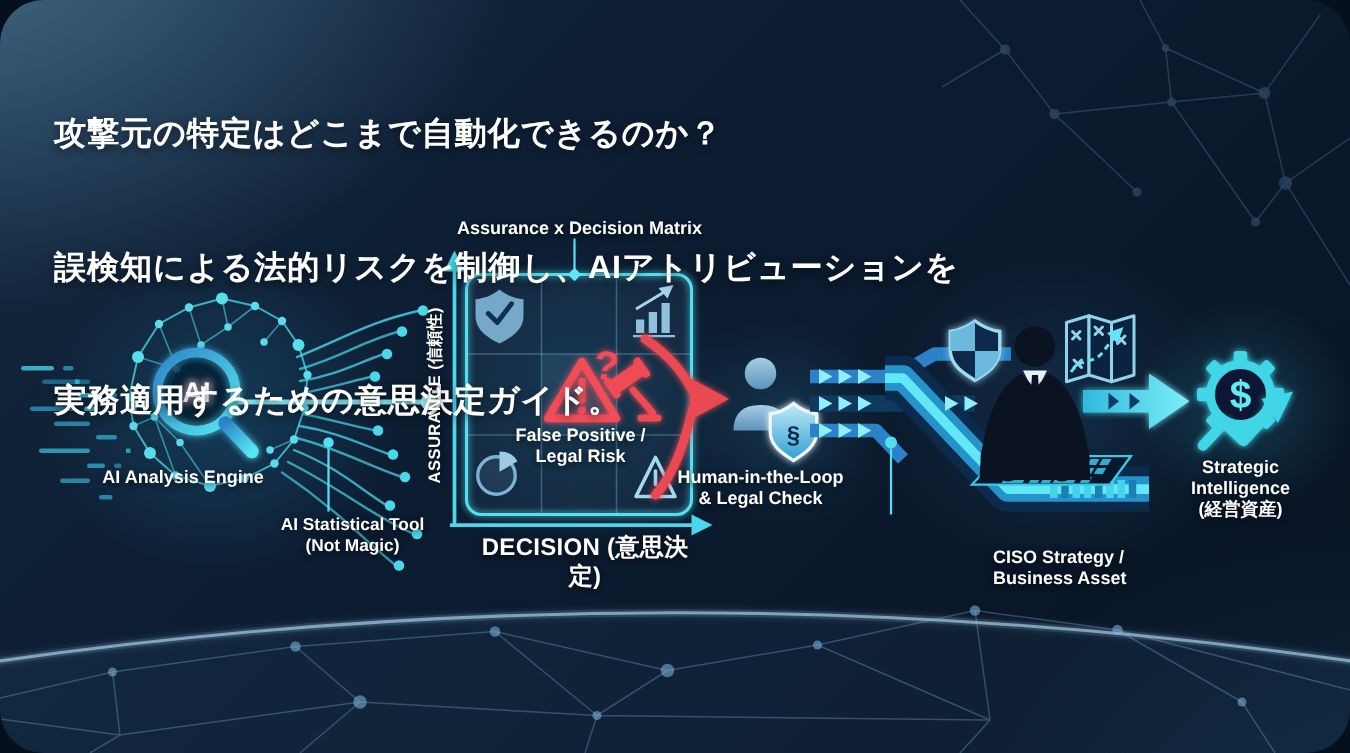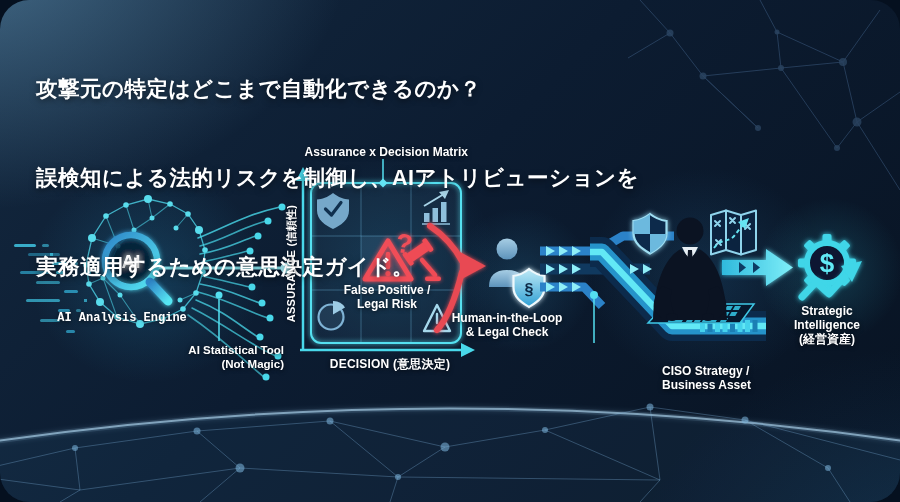--- a/index.html
+++ b/index.html
@@ -21,25 +21,25 @@
   svg.diagram{position:absolute;left:0;top:0;}
   svg text{font-family:"Liberation Sans","DejaVu Sans",sans-serif;font-weight:bold;}
   .headline{
     position:absolute;left:36px;top:16px;color:#ffffff;font-size:21.5px;font-weight:700;
     line-height:1.38;letter-spacing:.5px;text-shadow:0 2px 6px rgba(0,0,0,.55);white-space:pre;
   }
   .lbl{
     position:absolute;color:#ffffff;font-weight:700;text-align:center;white-space:pre-line;
     line-height:1.18;text-shadow:0 1px 4px rgba(0,0,0,.65);
   }
-  .lbl-ai-engine {left:57px; top:311px;width:130px;font-size:12px;font-family:Liberation Mono, monospace;}
-  .lbl-stat-tool {left:154px;top:344px;width:130px;font-size:11.5px;text-align:right;}
+  .lbl-ai-engine {left:57px; top:311px;width:130px;font-size:12px;}
+  .lbl-stat-tool {left:170px;top:344px;width:130px;font-size:11.5px;}
   .lbl-mx-title  {left:298px;top:145px;width:170px;font-size:12px;text-align:right;}
   .lbl-y-axis    {left:211px;top:257px;width:160px;font-size:11px;transform:rotate(-90deg);letter-spacing:.3px;}
-  .lbl-x-axis    {left:315px;top:357px;width:150px;font-size:12px;letter-spacing:.2px;}
+  .lbl-x-axis    {left:315px;top:357px;width:150px;font-size:16px;letter-spacing:.2px;}
   .lbl-risk      {left:327px;top:283px;width:120px;font-size:12px;}
   .lbl-hitl      {left:442px;top:311px;width:130px;font-size:12px;text-align:center;}
   .lbl-mitre     {left:538px;top:346px;width:110px;font-size:12px;}
   .lbl-ciso      {left:662px;top:364px;width:125px;font-size:12px;text-align:left;}
   .lbl-strategic {left:772px;top:304px;width:110px;font-size:12px;}
 </style>
 </head>
 <body>
 
 <div class="stage">

